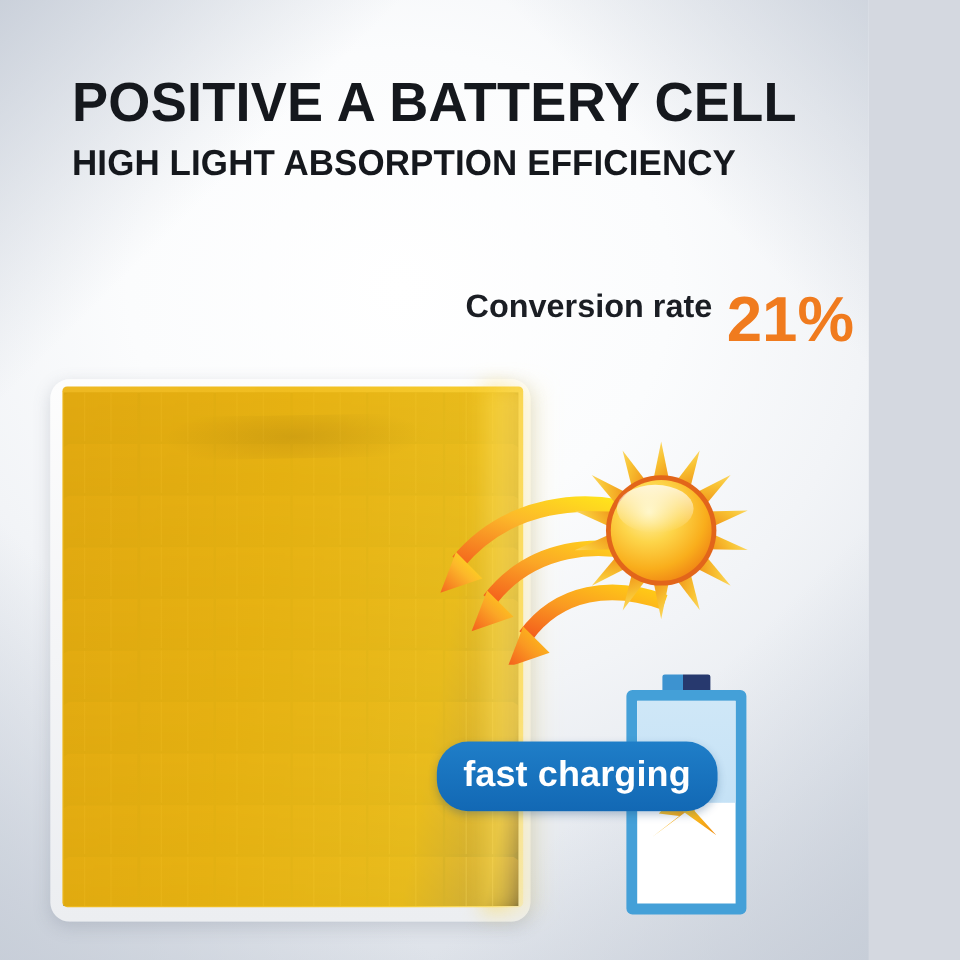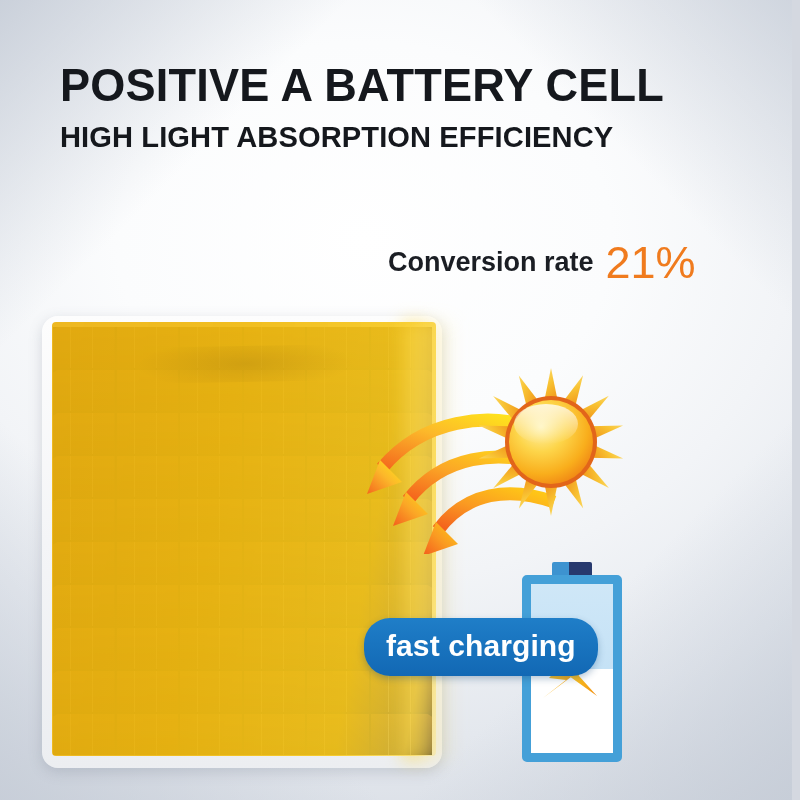--- a/index.html
+++ b/index.html
@@ -2,21 +2,21 @@
 <html><head>
 <meta charset="utf-8">
 <style>
   html,body{margin:0;padding:0;}
   body{
     width:800px;height:800px;overflow:hidden;
     font-family:"Liberation Sans", sans-serif;
     background:#d4d8e0;
   }
   #stage{
-    position:relative;width:792px;height:800px;overflow:hidden;
+    position:relative;width:724px;height:800px;overflow:hidden;
     background:
       radial-gradient(120% 95% at 46% 30%, #ffffff 0%, #fbfcfd 26%, #f2f4f7 45%, #e4e8ee 66%, #d5dae2 84%, #ced3dc 100%);
   }
   
   #stage::before{
     content:"";position:absolute;inset:0;pointer-events:none;
     background:
       linear-gradient(135deg, rgba(196,203,214,.85) 0%, rgba(196,203,214,0) 22%),
       linear-gradient(225deg, rgba(196,203,214,.70) 0%, rgba(196,203,214,0) 20%),
       linear-gradient(45deg,  rgba(196,203,214,.80) 0%, rgba(196,203,214,0) 24%),
@@ -31,24 +31,24 @@
     transform:scaleX(.98);transform-origin:left center;
   }
   .subhead{
     position:absolute;left:60px;top:120px;
     font-size:30px;font-weight:bold;letter-spacing:.1px;
     color:#15181d;white-space:nowrap;
     transform:scaleX(.97);transform-origin:left center;
   }
   .conv-wrap{
     position:absolute;left:388px;top:240px;
-    display:flex;align-items:center;gap:12px;white-space:nowrap;
+    display:flex;align-items:flex-start;gap:12px;white-space:nowrap;
   }
   .conv-label{font-size:27px;font-weight:bold;color:#1b1e24;}
-  .conv-value{font-size:45px;font-weight:normal;color:#f07b1e;line-height:1;}
+  .conv-value{font-size:53px;font-weight:bold;color:#f07b1e;line-height:1;}
 
   
   #panel{
     position:absolute;left:42px;top:316px;width:400px;height:452px;
     border-radius:16px;
     background:linear-gradient(180deg,#fdfdfd 0%,#f4f5f7 50%,#eceef1 100%);
     box-shadow:0 4px 14px rgba(90,100,120,.22);
     padding:11px 10px 13px 11px;box-sizing:border-box;
     overflow:hidden;
   }

